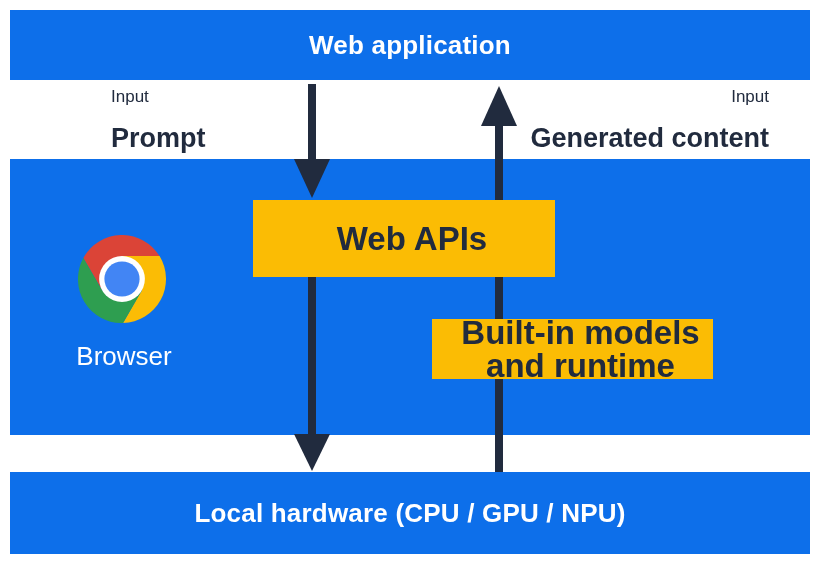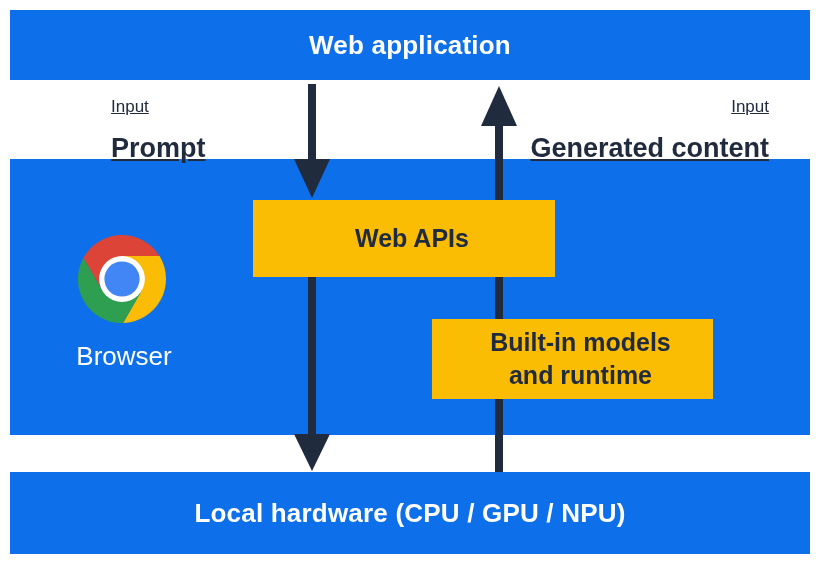--- a/index.html
+++ b/index.html
@@ -30,45 +30,44 @@
   .band-top{top:10px;height:70px;}
   .band-middle{top:159px;height:276px;}
   .band-bottom{top:472px;height:82px;}
   .band-label{
     color:var(--white);
     font-size:26px;font-weight:700;
     letter-spacing:.2px;
     z-index:3;
   }
   .flow-label{
-    position:absolute;top:97px;z-index:3;
+    position:absolute;top:87px;z-index:3;
     color:var(--ink-navy);
     line-height:1.18;
-    text-decoration:underline;
   }
   .flow-label.left{left:111px;text-align:left;}
   .flow-label.right{right:51px;text-align:right;}
   .flow-title{font-size:17px;font-weight:400;}
   .flow-subtitle{font-size:27px;font-weight:700;margin-top:16px;}
   svg.arrows{
     position:absolute;left:0;top:0;width:820px;height:566px;
     z-index:2;
   }
   svg.arrows .shaft{stroke:var(--ink-navy);stroke-width:8;}
   svg.arrows .head{fill:var(--ink-navy);}
   .api-box{
     position:absolute;z-index:3;
     background:var(--box-yellow);
     color:var(--ink-navy);
     display:flex;flex-direction:column;align-items:center;justify-content:center;
-    font-size:25px;font-weight:700;
+    font-size:33px;font-weight:700;
     text-align:center;line-height:33px;padding-left:16px;
   }
   .api-box.web-apis{left:253px;top:200px;width:302px;height:77px;}
-  .api-box.builtin{left:432px;top:319px;width:281px;height:80px;}
+  .api-box.builtin{left:432px;top:319px;width:281px;height:60px;}
   .chrome-logo{
     position:absolute;left:78px;top:235px;width:88px;height:88px;z-index:3;
   }
   .browser-label{
     position:absolute;left:48px;top:341px;width:152px;z-index:3;
     text-align:center;color:var(--white);
     font-size:26px;font-weight:400;
   }
 </style>
 </head>

